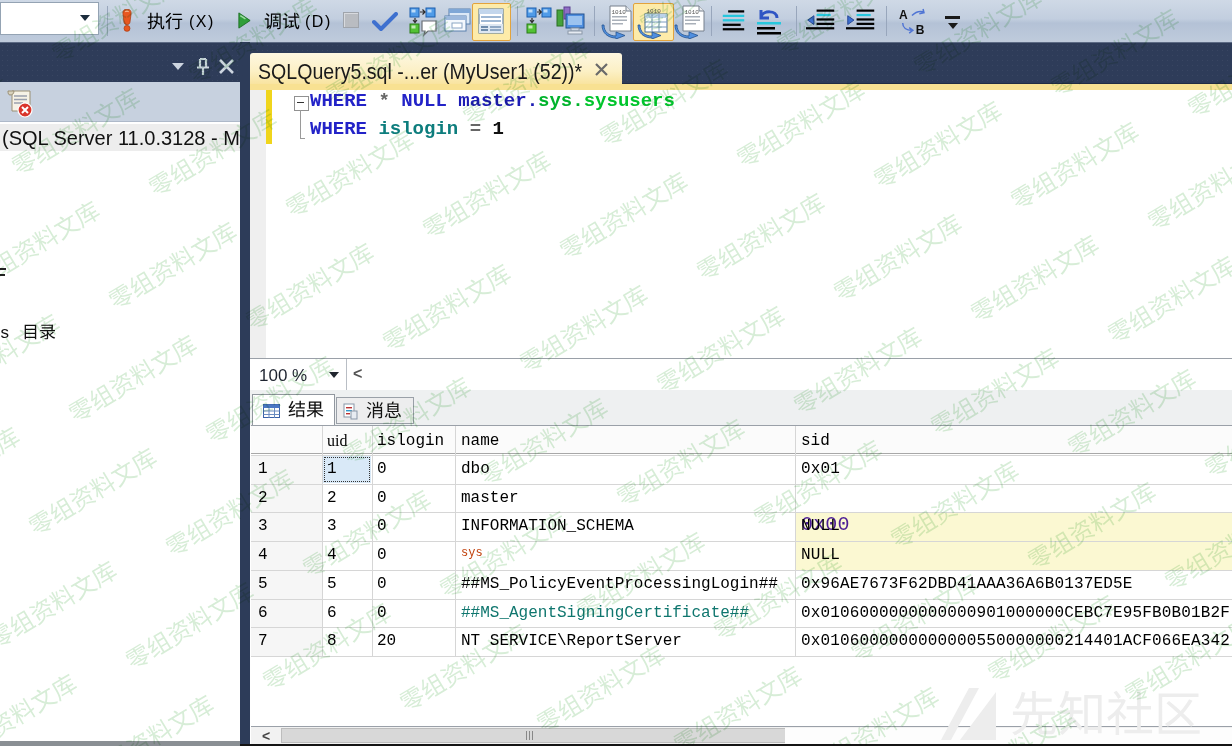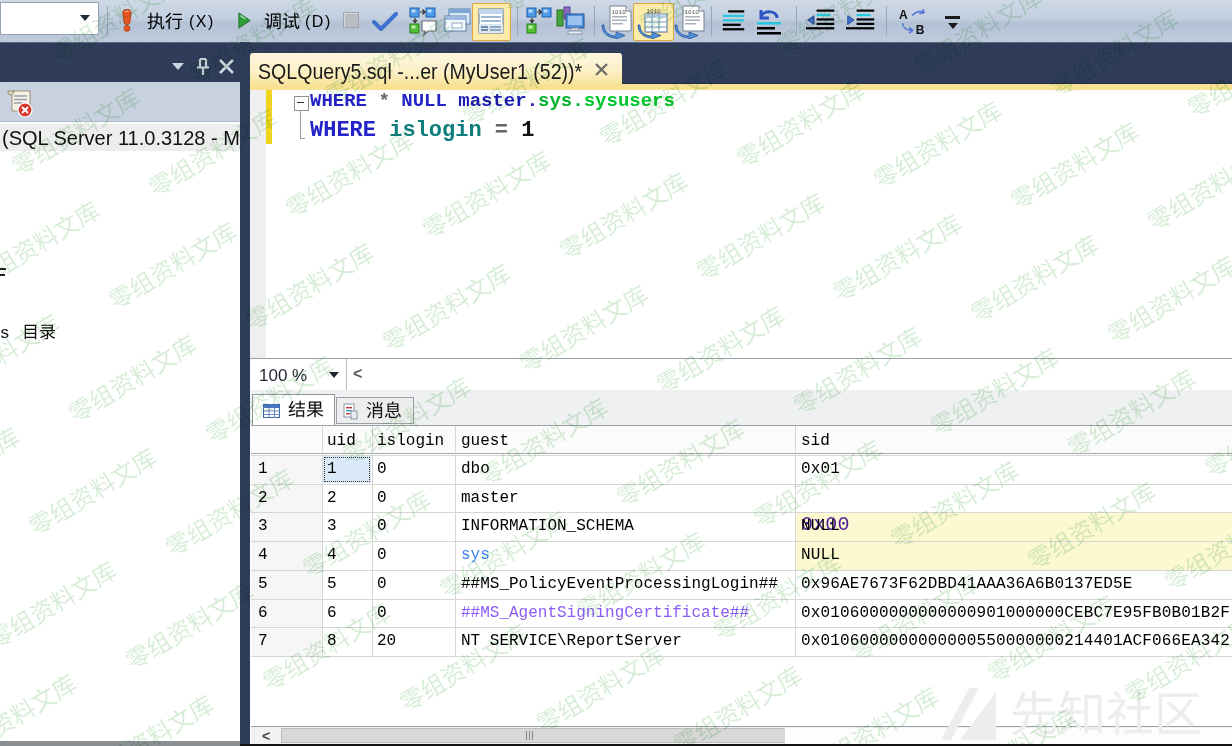--- a/index.html
+++ b/index.html
@@ -227,21 +227,21 @@
   </svg>
 <div class="abs" style="left:250px;top:84px;width:982px;height:6px;background:#f8e192"></div>
 <div class="abs" style="left:250px;top:90px;width:982px;height:268px;background:#fff"></div>
 <div class="abs" style="left:250px;top:90px;width:16px;height:268px;background:#efefef"></div>
 <div class="abs" style="left:266px;top:90px;width:6px;height:54px;background:#f0d51c"></div>
 <div class="abs" style="left:294px;top:96px;width:13px;height:13px;border:1px solid #919191;background:#fff"></div>
 <div class="abs" style="left:297px;top:102px;width:7px;height:1px;background:#333"></div>
 <div class="abs" style="left:300px;top:110px;width:1px;height:28px;background:#9a9a9a"></div>
 <div class="abs" style="left:300px;top:138px;width:5px;height:1px;background:#9a9a9a"></div>
 <div class="abs" style="left:310px;top:90px;font-family:'Liberation Mono',monospace;font-size:19px;font-weight:bold;white-space:pre"><span style="color:#2323c8">WHERE</span><span style="color:#666"> * </span><span style="color:#2323c8">NULL</span><span style="color:#1c1cb4"> master.</span><span style="color:#00b32c">sys.</span><span style="color:#00c52c">sysusers</span></div>
-<div class="abs" style="left:310px;top:118px;font-family:'Liberation Mono',monospace;font-size:22px;font-weight:bold;white-space:pre"><span style="color:#2323c8">WHERE</span><span style="color:#0d7d7d"> islogin</span><span style="color:#666"> = </span><span style="color:#111">1</span></div>
+<div class="abs" style="left:310px;top:118px;font-family:'Liberation Mono',monospace;font-size:19px;font-weight:bold;white-space:pre"><span style="color:#2323c8">WHERE</span><span style="color:#0d7d7d"> islogin</span><span style="color:#666"> = </span><span style="color:#111">1</span></div>
 <div class="abs" style="left:250px;top:358px;width:982px;height:32px;background:#fff;border-top:1px solid #9aa0a8;box-sizing:border-box"></div>
 <div class="abs" style="left:259px;top:366px;font-size:17px;color:#1e2430">100 %</div>
 <div class="abs" style="left:329px;top:372px;width:0;height:0;border-left:5px solid transparent;border-right:5px solid transparent;border-top:6px solid #20262e"></div>
 <div class="abs" style="left:346px;top:359px;width:1px;height:31px;background:#b9bec5"></div>
 <div class="abs" style="left:353px;top:365px;font-size:16px;color:#555;font-weight:bold">&lt;</div>
 <div class="abs" style="left:250px;top:390px;width:982px;height:36px;background:#eef0f1"></div>
 <div class="abs" style="left:336px;top:397px;width:78px;height:27px;background:#ededee;border:1px solid #9aa0a8;box-sizing:border-box"></div>
 <svg class="abs" style="left:343px;top:403px" width="15" height="17" viewBox="0 0 15 17">
 <rect x="1" y="1" width="10" height="13" fill="#fff" stroke="#8a97a8"></rect>
 <rect x="3" y="4" width="6" height="1.4" fill="#b33"></rect>
@@ -258,23 +258,23 @@
 <rect x="0.5" y="0.5" width="16" height="13" fill="#fff" stroke="#3a62a8"></rect>
 <rect x="0.5" y="0.5" width="16" height="3.5" fill="#4a78c4"></rect>
 <path d="M0.5 7 H16.5 M0.5 10.5 H16.5 M6 4 V14 M11.5 4 V14" stroke="#6a8cc0" stroke-width="1"></path>
 </svg>
 <svg style="position:absolute;left:288px;top:400px" width="36" height="18" viewBox="0 0 2000 1000" fill="#111">
     <use href="#jie" x="0"></use>
     <use href="#guo" x="1000"></use>
   </svg>
 <div class="abs" style="left:251px;top:425px;width:981px;height:301px;background:#fff;border-top:1px solid #9aa0a8"></div>
 <div class="abs" style="left:251px;top:426px;width:981px;height:28px;background:#fbfbfb;border-bottom:1px solid #a8a8a8;box-sizing:border-box"></div>
-<div class="abs" style="left:327px;top:432px;font-family:Liberation Mono, monospace;font-size:16px;color:#000;white-space:pre">uid</div>
+<div class="abs" style="left:327px;top:432px;font-family:Liberation Serif, serif;font-size:16px;color:#000;white-space:pre">uid</div>
 <div class="abs" style="left:377px;top:432px;font-family:'Liberation Mono',monospace;font-size:16px;color:#000;white-space:pre">islogin</div>
-<div class="abs" style="left:461px;top:432px;font-family:'Liberation Mono',monospace;font-size:16px;color:#000;white-space:pre">guest</div>
+<div class="abs" style="left:461px;top:432px;font-family:'Liberation Mono',monospace;font-size:16px;color:#000;white-space:pre">name</div>
 <div class="abs" style="left:801px;top:432px;font-family:'Liberation Mono',monospace;font-size:16px;color:#000;white-space:pre">sid</div>
 <div class="abs" style="left:796px;top:512px;width:436px;height:29px;background:#fbf8d2"></div>
 <div class="abs" style="left:796px;top:541px;width:436px;height:29px;background:#fbf8d2"></div>
 <div class="abs" style="left:251px;top:455px;width:71px;height:201px;background:#f6f6f6"></div>
 <div class="abs" style="left:323px;top:456px;width:48px;height:27px;background:#d9e9f7;outline:1px dotted #333;outline-offset:-2px"></div>
 <div class="abs" style="left:251px;top:455px;width:981px;height:1px;background:#d6d6d6"></div>
 <div class="abs" style="left:251px;top:484px;width:981px;height:1px;background:#d6d6d6"></div>
 <div class="abs" style="left:251px;top:512px;width:981px;height:1px;background:#d6d6d6"></div>
 <div class="abs" style="left:251px;top:541px;width:981px;height:1px;background:#d6d6d6"></div>
 <div class="abs" style="left:251px;top:570px;width:981px;height:1px;background:#d6d6d6"></div>
@@ -296,31 +296,31 @@
 <div class="abs" style="left:461px;top:489px;font-family:'Liberation Mono',monospace;font-size:16px;color:#000;white-space:pre">master</div>
 <div class="abs" style="left:801px;top:513px;font-family:'Liberation Mono',monospace;font-size:20px;color:#4c1d95;white-space:pre;width:431px;overflow:hidden;letter-spacing:0.15px">0x00</div>
 <div class="abs" style="left:258px;top:517px;font-family:'Liberation Mono',monospace;font-size:16px;color:#000;white-space:pre">3</div>
 <div class="abs" style="left:327px;top:517px;font-family:'Liberation Mono',monospace;font-size:16px;color:#000;white-space:pre">3</div>
 <div class="abs" style="left:377px;top:517px;font-family:'Liberation Mono',monospace;font-size:16px;color:#000;white-space:pre">0</div>
 <div class="abs" style="left:461px;top:517px;font-family:'Liberation Mono',monospace;font-size:16px;color:#000;white-space:pre">INFORMATION_SCHEMA</div>
 <div class="abs" style="left:801px;top:517px;font-family:'Liberation Mono',monospace;font-size:16px;color:#000;white-space:pre;width:431px;overflow:hidden;letter-spacing:0.15px">NULL</div>
 <div class="abs" style="left:258px;top:546px;font-family:'Liberation Mono',monospace;font-size:16px;color:#000;white-space:pre">4</div>
 <div class="abs" style="left:327px;top:546px;font-family:'Liberation Mono',monospace;font-size:16px;color:#000;white-space:pre">4</div>
 <div class="abs" style="left:377px;top:546px;font-family:'Liberation Mono',monospace;font-size:16px;color:#000;white-space:pre">0</div>
-<div class="abs" style="left:461px;top:546px;font-family:'Liberation Mono',monospace;font-size:16px;color:#3b82f6;white-space:pre">sys</div>
+<div class="abs" style="left:461px;top:546px;font-family:'Liberation Mono',monospace;font-size:12px;color:#c2410c;white-space:pre">sys</div>
 <div class="abs" style="left:801px;top:546px;font-family:'Liberation Mono',monospace;font-size:16px;color:#000;white-space:pre;width:431px;overflow:hidden;letter-spacing:0.15px">NULL</div>
 <div class="abs" style="left:258px;top:575px;font-family:'Liberation Mono',monospace;font-size:16px;color:#000;white-space:pre">5</div>
 <div class="abs" style="left:327px;top:575px;font-family:'Liberation Mono',monospace;font-size:16px;color:#000;white-space:pre">5</div>
 <div class="abs" style="left:377px;top:575px;font-family:'Liberation Mono',monospace;font-size:16px;color:#000;white-space:pre">0</div>
 <div class="abs" style="left:461px;top:575px;font-family:'Liberation Mono',monospace;font-size:16px;color:#000;white-space:pre">##MS_PolicyEventProcessingLogin##</div>
 <div class="abs" style="left:801px;top:575px;font-family:'Liberation Mono',monospace;font-size:16px;color:#000;white-space:pre;width:431px;overflow:hidden;letter-spacing:0.15px">0x96AE7673F62DBD41AAA36A6B0137ED5E</div>
 <div class="abs" style="left:258px;top:604px;font-family:'Liberation Mono',monospace;font-size:16px;color:#000;white-space:pre">6</div>
 <div class="abs" style="left:327px;top:604px;font-family:'Liberation Mono',monospace;font-size:16px;color:#000;white-space:pre">6</div>
 <div class="abs" style="left:377px;top:604px;font-family:'Liberation Mono',monospace;font-size:16px;color:#000;white-space:pre">0</div>
-<div class="abs" style="left:461px;top:604px;font-family:'Liberation Mono',monospace;font-size:16px;color:#8b5cf6;white-space:pre">##MS_AgentSigningCertificate##</div>
+<div class="abs" style="left:461px;top:604px;font-family:'Liberation Mono',monospace;font-size:16px;color:#0f766e;white-space:pre">##MS_AgentSigningCertificate##</div>
 <div class="abs" style="left:801px;top:604px;font-family:'Liberation Mono',monospace;font-size:16px;color:#000;white-space:pre;width:431px;overflow:hidden;letter-spacing:0.15px">0x0106000000000000901000000CEBC7E95FB0B01B2F</div>
 <div class="abs" style="left:258px;top:632px;font-family:'Liberation Mono',monospace;font-size:16px;color:#000;white-space:pre">7</div>
 <div class="abs" style="left:327px;top:632px;font-family:'Liberation Mono',monospace;font-size:16px;color:#000;white-space:pre">8</div>
 <div class="abs" style="left:377px;top:632px;font-family:'Liberation Mono',monospace;font-size:16px;color:#000;white-space:pre">20</div>
 <div class="abs" style="left:461px;top:632px;font-family:'Liberation Mono',monospace;font-size:16px;color:#000;white-space:pre">NT SERVICE\ReportServer</div>
 <div class="abs" style="left:801px;top:632px;font-family:'Liberation Mono',monospace;font-size:16px;color:#000;white-space:pre;width:431px;overflow:hidden;letter-spacing:0.15px">0x0106000000000000550000000214401ACF066EA342</div>
 <div class="abs" style="left:251px;top:726px;width:981px;height:18px;background:#f2f2f2;border-top:1px solid #9aa0a8;box-sizing:border-box"></div>
 <div class="abs" style="left:262px;top:728px;font-size:14px;color:#444;font-weight:bold">&lt;</div>
 <div class="abs" style="left:281px;top:728px;width:505px;height:15px;background:#d8d8d8;border:1px solid #bdbdbd;box-sizing:border-box"></div>
 <div class="abs" style="left:526px;top:731px;width:1px;height:9px;background:#888;box-shadow:3px 0 0 #888,6px 0 0 #888"></div>

